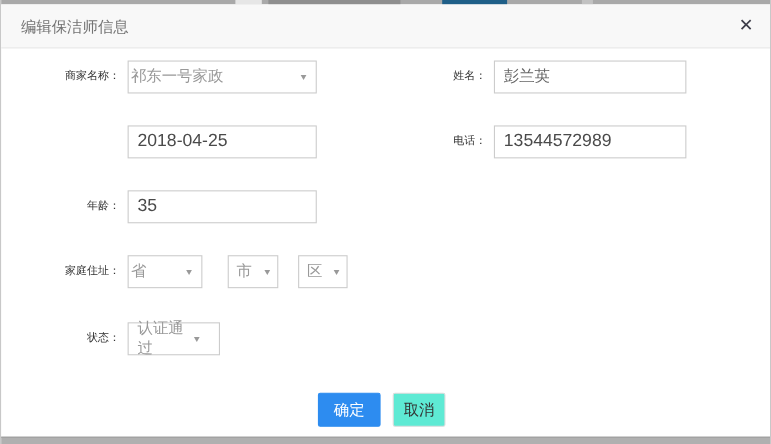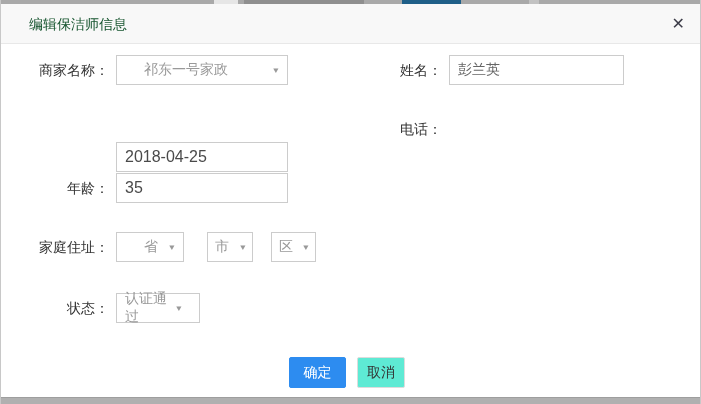--- a/index.html
+++ b/index.html
@@ -18,47 +18,47 @@
   .bg-strip .frag-blue { position:absolute; top:0; left:401px; width:59px; height:4px; background:#1f5f88; }
   .bg-strip .frag-light1 { position:absolute; top:0; left:213px; width:24px; height:4px; background:#e6e6e6; }
   .bg-strip .frag-light2 { position:absolute; top:0; left:528px; width:10px; height:4px; background:#c2c2c2; }
   .bg-strip .frag-dark { position:absolute; top:0; left:243px; width:120px; height:4px; background:#8f8f8f; }
 
   .modal-header {
     position:absolute; top:4px; left:0; right:0; height:40px;
     background:#f8f8f8; border-bottom:1px solid #e8e8e8; box-sizing:border-box;
   }
   .modal-title {
-    position:absolute; left:28px; top:0; line-height:40px;
-    font-size:14px; color:#14532d;
+    position:absolute; left:18px; top:0; line-height:40px;
+    font-size:14px; color:#737373;
   }
   .close-btn {
     position:absolute; right:15px; top:0; line-height:40px;
     font-size:16px; color:#3c3c48; cursor:pointer; user-select:none;
   }
 
   .lbl {
-    position:absolute; font-size:14px; color:#333333;
+    position:absolute; font-size:10px; color:#333333;
     line-height:30px; text-align:right; white-space:nowrap;
   }
 
   .inp {
     position:absolute; height:30px; box-sizing:border-box;
     border:1px solid #cccccc; background:#ffffff;
     padding:4px 8px; font-size:14px; color:#666666;
     font-family:"Liberation Sans","DejaVu Sans",sans-serif;
     outline:none;
   }
   .inp-num { font-size:16px; color:#4a4a4a; }
 
   .sel {
     position:absolute; height:30px; box-sizing:border-box;
     border:1px solid #cccccc; background:#ffffff;
     display:flex; align-items:center; justify-content:space-between;
-    padding:0 7px 0 27px; font-size:14px; color:#999999; cursor:pointer;
+    padding:0 7px 0 2px; font-size:14px; color:#999999; cursor:pointer;
   }
   .sel .arrow { font-size:8px; color:#999999; transform:scaleX(1.1); }
 
   .btn {
     position:absolute; height:31px; box-sizing:border-box;
     font-size:14px; cursor:pointer; text-align:center;
     font-family:"Liberation Sans","DejaVu Sans",sans-serif;
   }
   .btn-primary {
     left:288px; top:357px; width:57px;
@@ -92,22 +92,23 @@
   </div>
 
   <div class="lbl" style="left:0; width:108px; top:55px;">商家名称：</div>
   <div class="sel" style="left:115px; top:55px; width:172px;">
     <span>祁东一号家政</span>
     <span class="arrow">▼</span>
   </div>
   <div class="lbl" style="left:330px; width:111px; top:55px;">姓名：</div>
   <input class="inp" style="left: 448px; top: 55px; width: 175px;" value="彭兰英">
 
-  <input class="inp inp-num" style="left: 115px; top: 114px; width: 172px; margin-top: 28px;" value="2018-04-25">
+  <input class="inp inp-num" style="left: 115px; top: 114px; width: 172px;" value="2018-04-25">
   <div class="lbl" style="left:330px; width:111px; top:114px;">电话：</div>
+  <input class="inp inp-num" style="left: 448px; top: 114px; width: 175px;" value="13544572989">
 
   <div class="lbl" style="left:0; width:108px; top:173px;">年龄：</div>
   <input class="inp inp-num" style="left: 115px; top: 173px; width: 172px;" value="35">
 
   <div class="lbl" style="left:0; width:108px; top:232px;">家庭住址：</div>
   <div class="sel" style="left:115px; top:232px; width:68px;">
     <span>省</span>
     <span class="arrow">▼</span>
   </div>
   <div class="sel" style="left:206px; top:232px; width:46px; padding:0 5px 0 7px;">

